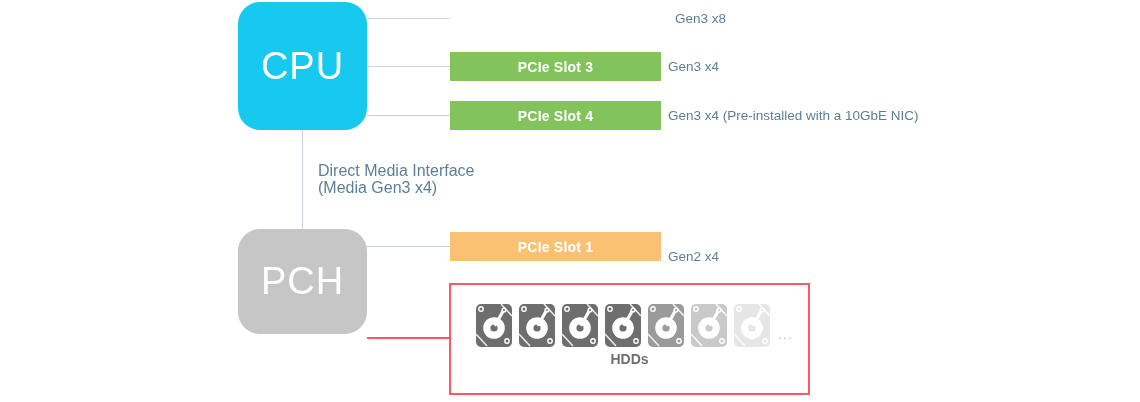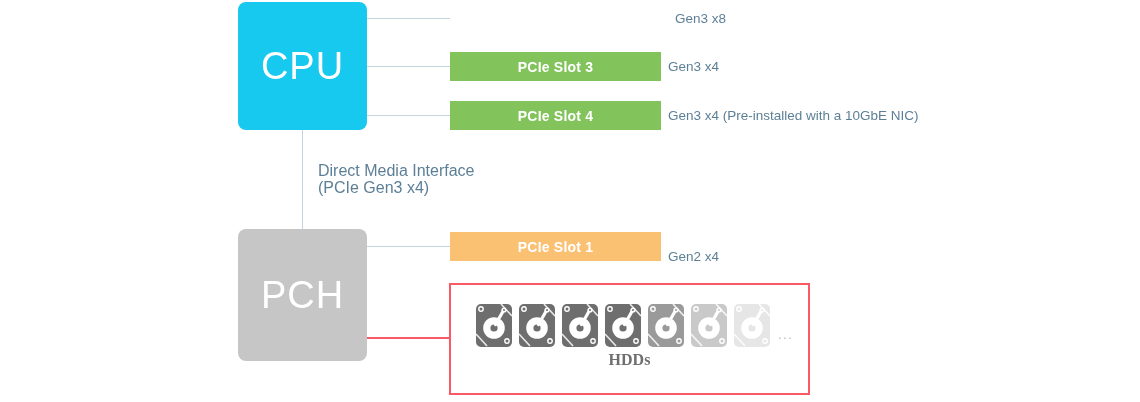--- a/index.html
+++ b/index.html
@@ -15,38 +15,38 @@
     position: relative;
     width: 1140px;
     height: 402px;
     background: #ffffff;
     overflow: hidden;
   }
 
   
   .chip {
     position: absolute;
-    border-radius: 8px;
+    border-radius: 22px;
     display: flex;
     align-items: center;
     justify-content: center;
     color: #ffffff;
     font-weight: 300;
     font-size: 38px;
     letter-spacing: 1px;
     user-select: none;
   }
   #cpu-block {
     left: 238px; top: 2px;
     width: 129px; height: 128px;
     background: #17c8ef;
   }
   #pch-block {
     left: 238px; top: 229px;
-    width: 129px; height: 132px;
+    width: 129px; height: 105px;
     background: #c6c6c6;
   }
 
   
   .slot-bar {
     position: absolute;
     left: 450px;
     width: 211px;
     height: 29px;
     display: flex;
@@ -137,25 +137,24 @@
     letter-spacing: 1.5px;
     margin-left: 2px;
     margin-bottom: 6px;
     user-select: none;
   }
   #hdd-caption {
     position: absolute;
     left: 0; right: 0;
     top: 66px;
     text-align: center;
-    font-size: 16px;
+    font-size: 14px;
     font-weight: bold;
     color: #6e6e6e;
     user-select: none;
-    font-family: Liberation Serif, serif;
   }
 </style>
 </head>
 <body>
 
 <div id="diagram">
 
   <div class="conn conn-h" id="conn-cpu-slot2"></div>
   <div class="conn conn-h" id="conn-cpu-slot3"></div>
   <div class="conn conn-h" id="conn-cpu-slot4"></div>
@@ -180,21 +179,21 @@
     <span>PCIe Slot 1</span>
   </div>
 
   <div class="spec-label" id="spec-slot2">Gen3 x8</div>
   <div class="spec-label" id="spec-slot3">Gen3 x4</div>
   <div class="spec-label" id="spec-slot4">Gen3 x4 (Pre-installed with a 10GbE NIC)</div>
   <div class="spec-label" id="spec-slot1">Gen2 x4</div>
 
   <div id="dmi-caption">
     <div>Direct Media Interface</div>
-    <div>(PCIe Gen3 x4)</div>
+    <div>(Media Gen3 x4)</div>
   </div>
 
   <div id="hdd-group">
     <div id="hdd-row">
         <svg class="hdd-icon" width="38" height="45" viewBox="0 0 38 45">
           <rect x="1" y="1" width="36" height="43" rx="5" fill="#6e6e6e"></rect>
           <path d="M1 31 L12 43 M26 1 L37 13" stroke="#ffffff" stroke-width="1.6" opacity="0.85" fill="none"></path>
           <circle cx="19" cy="25" r="11.5" fill="#ffffff"></circle>
           <circle cx="19" cy="25" r="11.5" fill="none" stroke="#6e6e6e" stroke-width="1.4"></circle>
           <circle cx="19" cy="25" r="3.6" fill="#6e6e6e"></circle>

